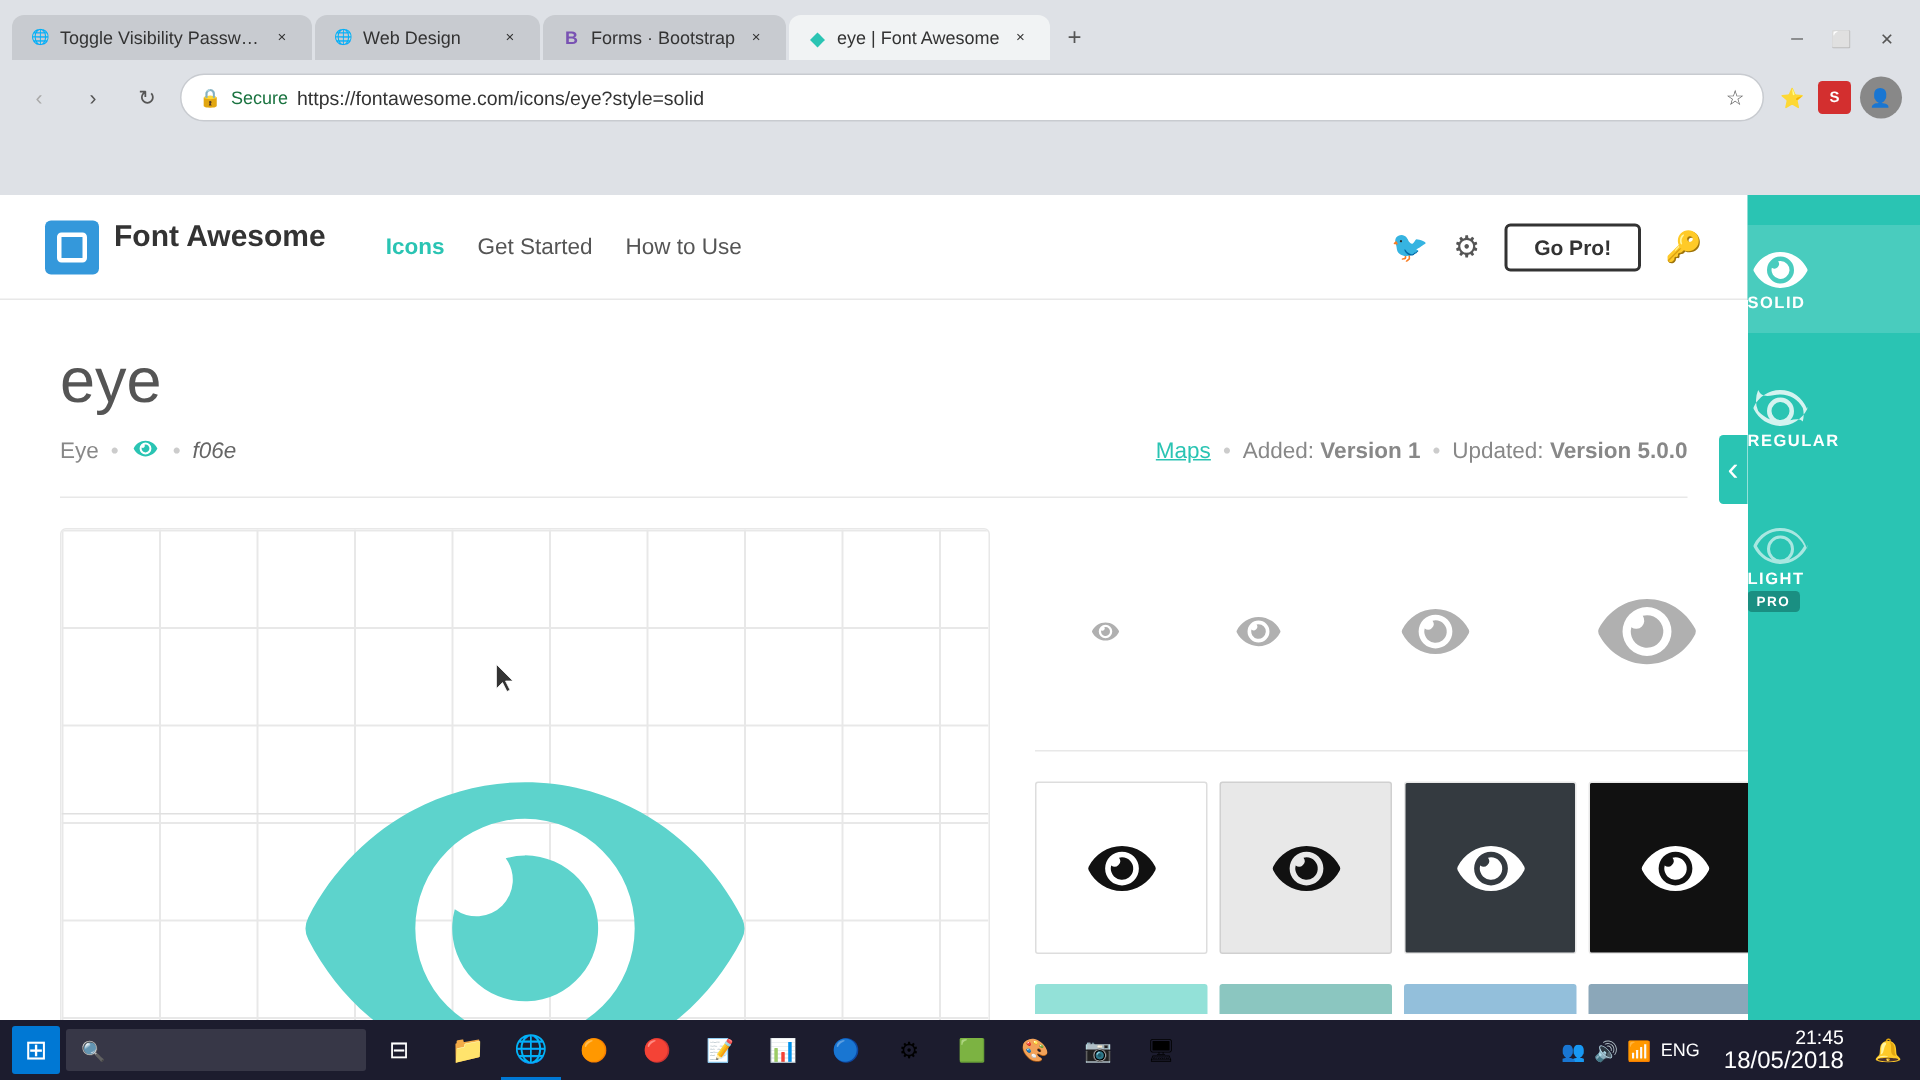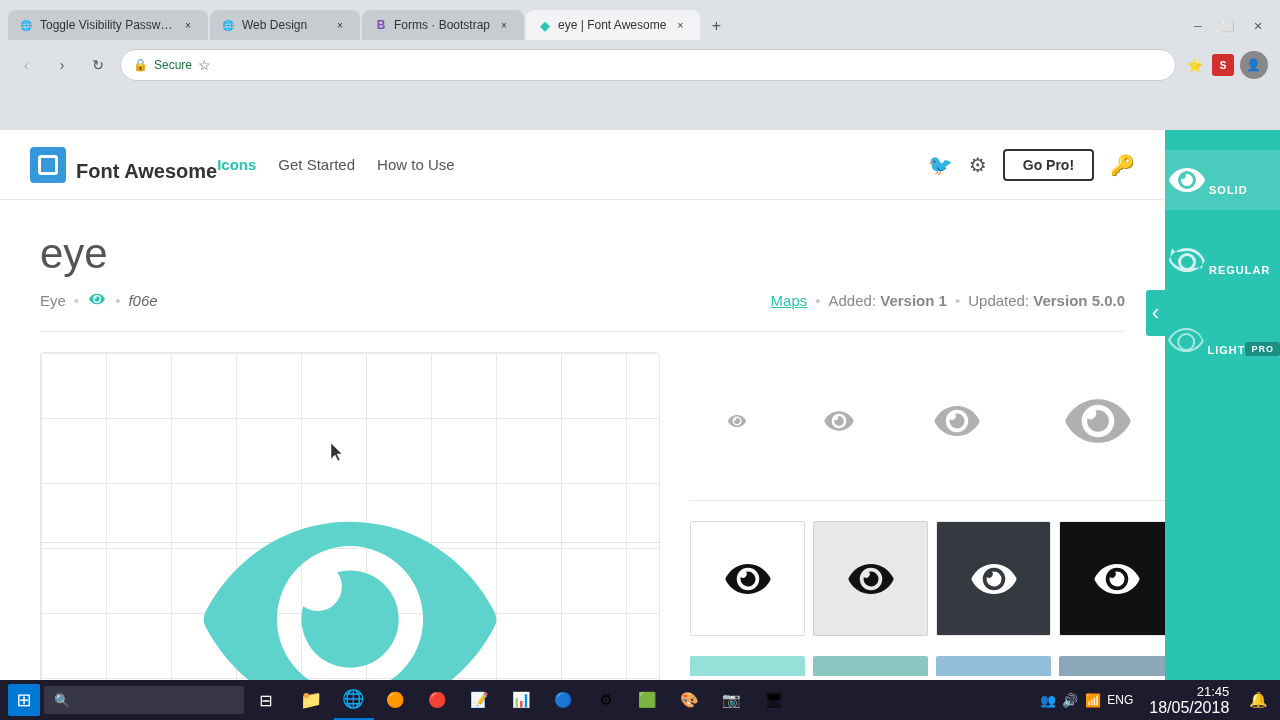--- a/index.html
+++ b/index.html
@@ -25,31 +25,31 @@
     .extension-area { display: flex; align-items: center; gap: 6px; }
     .ext-icon { width: 22px; height: 22px; display: flex; align-items: center; justify-content: center; font-size: 13px; cursor: pointer; }
     .profile-btn { width: 28px; height: 28px; border-radius: 50%; background: #bbb; display: flex; align-items: center; justify-content: center; font-size: 11px; cursor: pointer; }
     .win-btn { width: 28px; height: 28px; display: flex; align-items: center; justify-content: center; font-size: 11px; cursor: pointer; color: #555; }
 
     
     .page-content { display: flex; height: calc(720px - 130px); background: #f8f9fa; }
 
     
     .right-sidebar { width: 115px; background: #2ac4b3; display: flex; flex-direction: column; align-items: center; padding-top: 20px; gap: 10px; flex-shrink: 0; }
-    .sidebar-section { display: flex; flex-direction: row; align-items: flex-end; padding: 14px 0; width: 100%; cursor: pointer; position: relative; }
+    .sidebar-section { display: flex; flex-direction: column; align-items: flex-start; padding: 14px 0; width: 100%; cursor: pointer; position: relative; }
     .sidebar-section.active { background: rgba(255,255,255,0.15); }
     .sidebar-section-label { font-size: 11px; color: #fff; font-weight: bold; letter-spacing: 1px; text-transform: uppercase; }
     .pro-badge { background: #1a8f82; color: #fff; font-size: 9px; font-weight: bold; padding: 2px 6px; border-radius: 3px; margin-top: 2px; letter-spacing: 1px; }
 
     
     .main-area { flex: 1; display: flex; flex-direction: column; overflow: hidden; }
 
     
     .nav-bar { background: #fff; border-bottom: 1px solid #e8e8e8; display: flex; align-items: center; padding: 0 30px; height: 70px; box-shadow: 0 1px 3px rgba(0,0,0,0.05); }
-    .logo-area { display: flex; align-items: flex-end; gap: 10px; }
+    .logo-area { display: flex; align-items: flex-start; gap: 10px; margin-right: 40px; }
     .logo-box { width: 36px; height: 36px; background: #3498db; display: flex; align-items: center; justify-content: center; border-radius: 4px; }
     .logo-box-inner { width: 20px; height: 20px; border: 3px solid #fff; border-radius: 3px; }
     .logo-text { font-size: 20px; font-weight: bold; color: #333; }
     .nav-links { display: flex; gap: 22px; align-items: center; }
     .nav-link { font-size: 15px; color: #555; text-decoration: none; cursor: pointer; }
     .nav-link.active { color: #2ac4b3; font-weight: bold; }
     .nav-right { margin-left: auto; display: flex; align-items: center; gap: 16px; }
     .icon-link { font-size: 20px; cursor: pointer; color: #555; }
     .go-pro-btn { background: transparent; border: 2px solid #333; padding: 6px 18px; border-radius: 4px; font-size: 14px; font-weight: bold; cursor: pointer; color: #333; }
     .signin-btn { font-size: 20px; cursor: pointer; color: #555; }
@@ -124,20 +124,21 @@
     </div>
   </div>
 
   <div class="address-bar-row">
     <div class="nav-btn disabled">‹</div>
     <div class="nav-btn">›</div>
     <div class="nav-btn">↻</div>
     <div class="address-bar">
       <span class="secure-icon">🔒</span>
       <span class="secure-label" style="color:#1a7340; font-size:12px;">Secure</span>
+      <span class="address-text">https://fontawesome.com/icons/eye?style=solid</span>
       <span class="bookmark-btn">☆</span>
     </div>
     <div class="extension-area">
       <div class="ext-icon">⭐</div>
       <div class="ext-icon" style="background:#d32f2f; border-radius:3px; color:#fff; font-size:10px; font-weight:bold;">S</div>
       <div class="profile-btn" style="background:#888; color:#fff; font-size:12px;">👤</div>
     </div>
   </div>
 </div>
 

